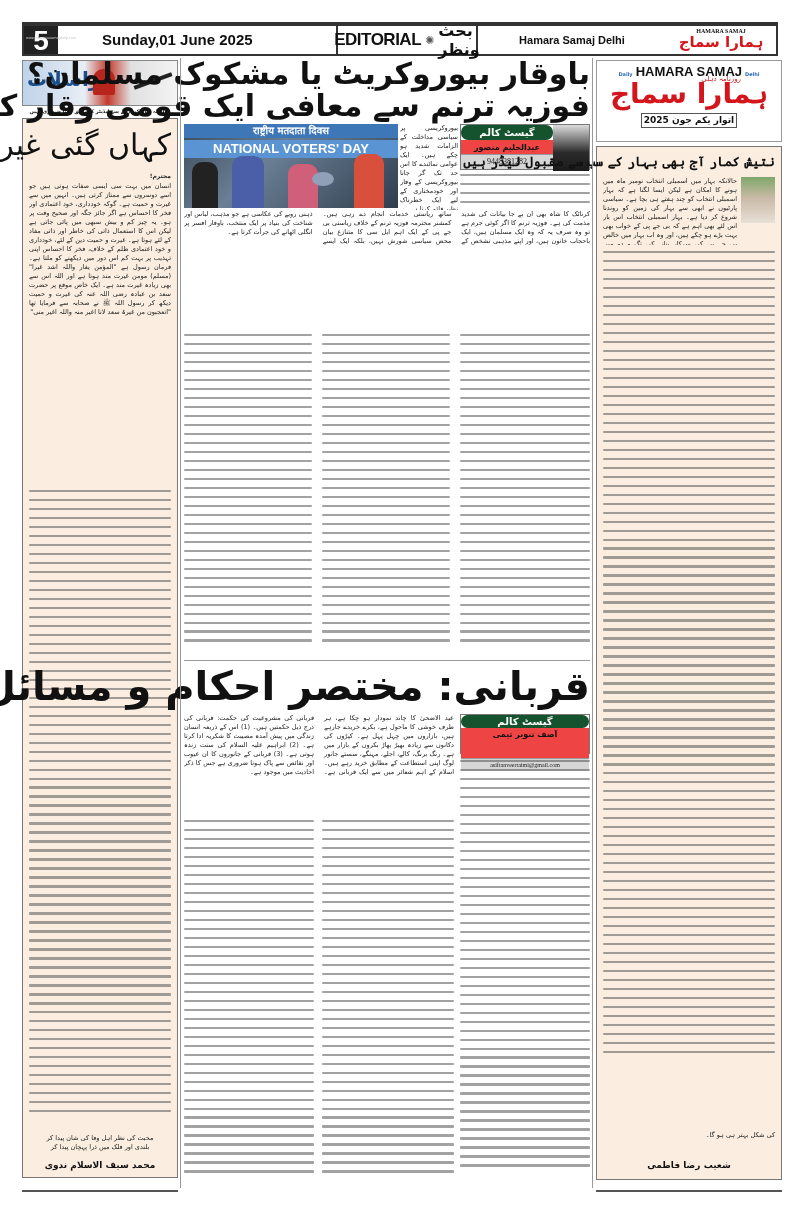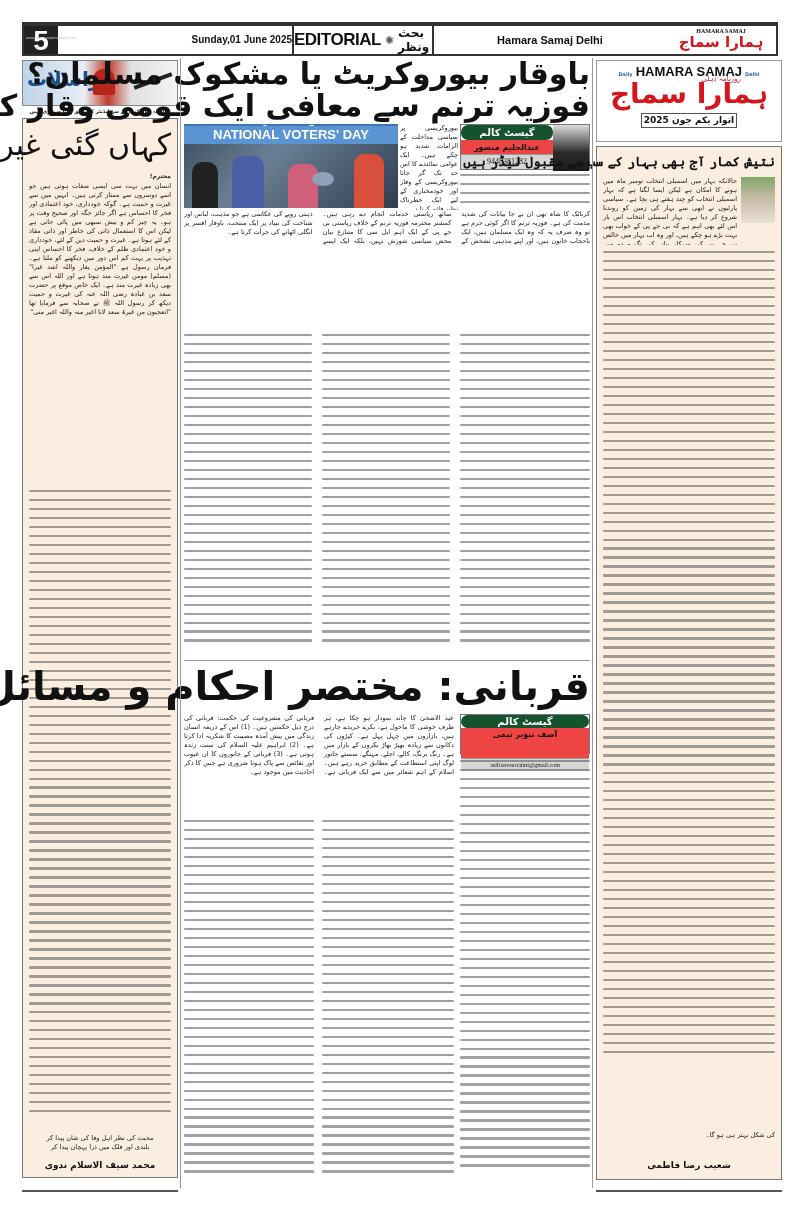--- a/index.html
+++ b/index.html
@@ -5,25 +5,25 @@
   * { box-sizing: border-box; margin: 0; padding: 0; }
   html, body { width: 800px; height: 1212px; background: #fff; overflow: hidden; }
   body { font-family: "DejaVu Sans", sans-serif; color: #111; position: relative; }
 
   .abs { position: absolute; }
 
   
   .mast { left: 22px; top: 22px; width: 756px; height: 34px; border: 2px solid #333; border-top-width: 4px; display: flex; background: #fff; }
   .mast .pg { width: 34px; background: #222; color: #fff; font-family: "Liberation Sans", sans-serif; font-weight: bold; font-size: 28px; text-align: center; line-height: 30px; position: relative; }
   .mast .pg .site { position: absolute; top: -3px; left: 2px; font-size: 4px; color: #ccc; font-weight: normal; white-space: nowrap; }
-  .mast .date { width: 236px; text-align: right; font-family: "Liberation Sans", sans-serif; font-weight: bold; font-size: 10px; line-height: 28px; border-right: 2px solid #333; }
+  .mast .date { width: 236px; text-align: left; font-family: "Liberation Sans", sans-serif; font-weight: bold; font-size: 15px; line-height: 28px; border-right: 2px solid #333; margin-left: 44px; }
   .mast .edit { width: 140px; display: flex; align-items: center; justify-content: center; gap: 4px; border-right: 2px solid #333; }
   .mast .edit .en { font-family: "Liberation Sans", sans-serif; font-weight: bold; font-size: 17px; letter-spacing: -0.5px; }
   .mast .edit .star { font-size: 11px; color: #555; }
-  .mast .edit .ur { font-family: "DejaVu Sans", sans-serif; font-weight: bold; font-size: 12px; }
+  .mast .edit .ur { font-family: "DejaVu Sans", sans-serif; font-weight: bold; font-size: 16px; }
   .mast .city { flex: 1; text-align: center; font-family: "Liberation Sans", sans-serif; font-weight: bold; font-size: 11px; line-height: 28px; }
   .mast .logo-s { width: 110px; text-align: center; position: relative; }
   .mast .logo-s .email { position: absolute; top: -5px; right: 2px; font-size: 4px; color: #333; white-space: nowrap; }
   .mast .logo-s .en { font-family: "Liberation Serif", serif; font-size: 6px; font-weight: bold; margin-top: 2px; }
   .mast .logo-s .ur { color: #d4161c; font-weight: bold; font-size: 15px; line-height: 16px; }
 
   
   .logo-box { left: 596px; top: 60px; width: 186px; height: 82px; border: 1px solid #999; text-align: center; background: #fff; }
   .logo-box .en-row { display: flex; justify-content: center; align-items: baseline; gap: 3px; margin-top: 3px; }
   .logo-box .small { color: #2a6ab8; font-size: 5px; font-weight: bold; }
@@ -172,21 +172,21 @@
   <div class="text-lines" style="text-align:center;">بلندی اور فلک میں ذرا پہچان پیدا کر</div>
   <div class="sign" style="margin-top:8px;">محمد سیف الاسلام ندوی</div>
 </div>
 <div class="abs rule" style="left:22px; top:1190px; width:156px;"></div>
 
 <div class="abs headline" style="left:184px; top:58px; width:406px; font-size:30px; line-height:32px;">باوقار بیوروکریٹ یا مشکوک مسلمان؟</div>
 <div class="abs headline" style="left:184px; top:90px; width:406px; font-size:30px; line-height:32px;">فوزیہ ترنم سے معافی ایک قومی وقار کا سوال</div>
 
 <div class="abs photo" style="left:184px; top:124px; width:214px; height:84px;">
   <div class="abs" style="left:0; top:0; width:214px; height:14px; background:#3e77b8; color:#fff; font-size:10px; font-weight:bold; text-align:center; line-height:14px;">राष्ट्रीय मतदाता दिवस</div>
-  <div class="abs" style="left:0; top:2px; width:214px; height:18px; background:#5a94d3; color:#fff; font-family:'Liberation Sans',sans-serif; font-size:13px; font-weight:bold; text-align:center; line-height:18px;">NATIONAL VOTERS' DAY</div>
+  <div class="abs" style="left:0; top:16px; width:214px; height:18px; background:#5a94d3; color:#fff; font-family:'Liberation Sans',sans-serif; font-size:13px; font-weight:bold; text-align:center; line-height:18px;">NATIONAL VOTERS' DAY</div>
   <div class="abs" style="left:8px; top:38px; width:26px; height:46px; background:#222; border-radius:10px 10px 0 0;"></div>
   <div class="abs" style="left:48px; top:32px; width:32px; height:52px; background:#4b5fa8; border-radius:10px 10px 0 0;"></div>
   <div class="abs" style="left:104px; top:40px; width:30px; height:44px; background:#d0607a; border-radius:10px 10px 0 0;"></div>
   <div class="abs" style="left:128px; top:48px; width:22px; height:14px; background:#8fa0b8; border-radius:50%;"></div>
   <div class="abs" style="left:170px; top:30px; width:30px; height:54px; background:#d84f3c; border-radius:10px 10px 0 0;"></div>
 </div>
 
 <div class="abs text-lines" style="left:400px; top:124px; width:58px; height:86px;">بیوروکریسی پر سیاسی مداخلت کے الزامات شدید ہو چکے ہیں۔ ایک عوامی نمائندے کا اس حد تک گر جانا بیوروکریسی کے وقار اور خودمختاری کے لیے ایک خطرناک نظیر قائم کرتا ہے۔</div>
 
 <div class="abs" style="left:460px; top:124px; width:130px; height:46px; border:1px solid #777;">

